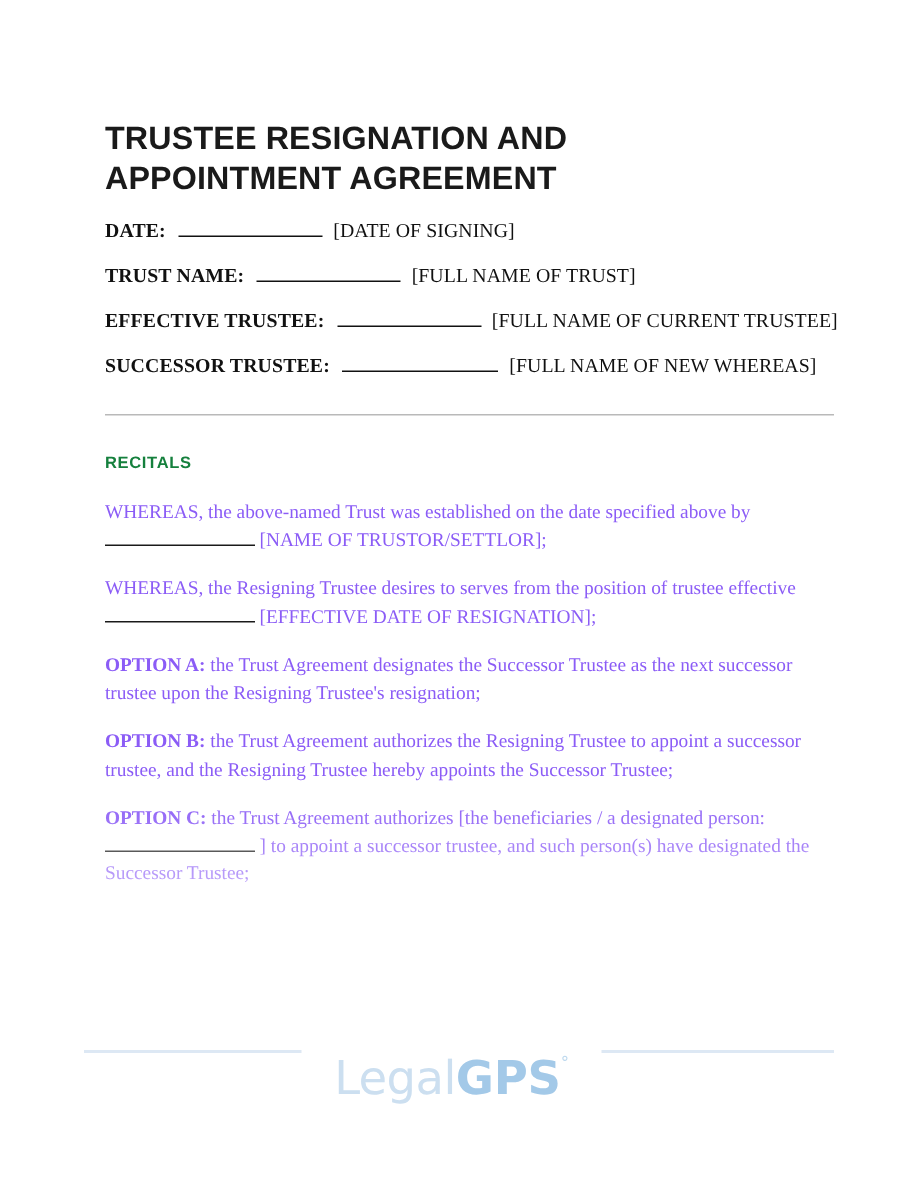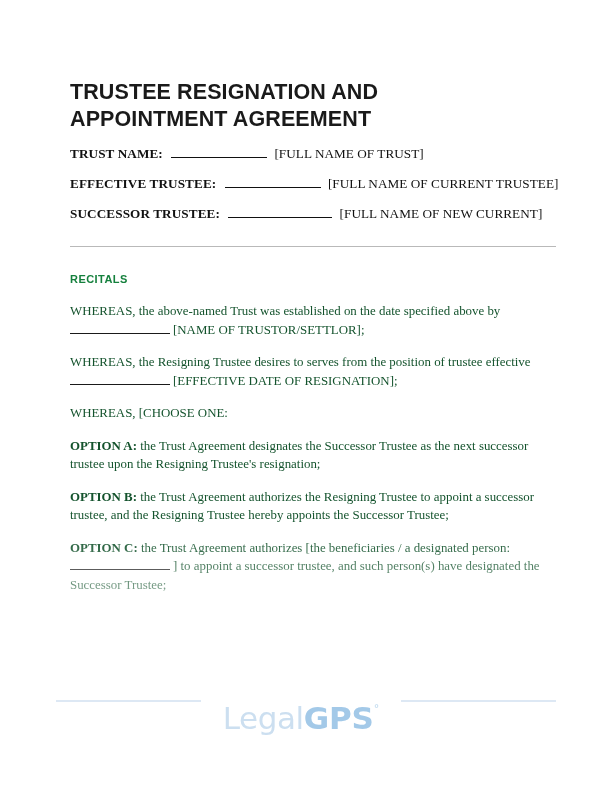--- a/index.html
+++ b/index.html
@@ -116,21 +116,21 @@
     letter-spacing: 0.45px;
     color: #15803d;
     margin: 0;
   }
 
   
   .para {
     font-family: "Liberation Serif", "DejaVu Serif", serif;
     font-size: 12.9px;
     line-height: 18.5px;
-    color: #14532d;
+    color: #8b5cf6;
     margin: 0;
     width: 478px;
   }
   .para b { font-weight: bold; }
 
   .blank-inline {
     display: inline-block;
     border-bottom: 1px solid #1a1a1a;
     width: 100px;
     height: 11px;
@@ -195,60 +195,62 @@
 
 <div id="page">
 
   <div id="doc-body">
     <div id="doc-inner">
 
       <h1 class="doc-title">TRUSTEE RESIGNATION AND APPOINTMENT AGREEMENT</h1>
 
       <div style="height:12px"></div>
 
+      <div class="field-row" style="margin-bottom:13px">
+        <span class="field-label">DATE:</span>
+        <span class="blank blank-sm"></span>
+        <span class="field-hint">[DATE OF SIGNING]</span>
+      </div>
 
       <div class="field-row" style="margin-bottom:13px">
         <span class="field-label">TRUST NAME:</span>
         <span class="blank blank-sm"></span>
         <span class="field-hint">[FULL NAME OF TRUST]</span>
       </div>
 
 
       <div class="field-row" style="margin-bottom:13px">
         <span class="field-label">EFFECTIVE TRUSTEE:</span>
         <span class="blank blank-sm"></span>
         <span class="field-hint">[FULL NAME OF CURRENT TRUSTEE]</span>
       </div>
 
       <div class="field-row" style="margin-bottom:0">
         <span class="field-label">SUCCESSOR TRUSTEE:</span>
         <span class="blank blank-md"></span>
-        <span class="field-hint">[FULL NAME OF NEW CURRENT]</span>
+        <span class="field-hint">[FULL NAME OF NEW WHEREAS]</span>
       </div>
 
       <div style="height:24px"></div>
       <div class="divider"></div>
       <div style="height:26px"></div>
 
       <h2 class="section-heading">RECITALS</h2>
 
       <div style="height:17px"></div>
 
       <p class="para" style="margin-bottom:14px">
         <span>WHEREAS, the above-named Trust was established on the date specified above by </span><span class="blank-inline"></span><span>[NAME OF TRUSTOR/SETTLOR];</span>
       </p>
 
 
       <p class="para" style="margin-bottom:14px">
         <span>WHEREAS, the Resigning Trustee desires to serves from the position of trustee effective </span><span class="blank-inline"></span><span>[EFFECTIVE DATE OF RESIGNATION];</span>
       </p>
 
-      <p class="para" style="margin-bottom:14px">
-        <span>WHEREAS, [CHOOSE ONE:</span>
-      </p>
 
       <p class="para" style="margin-bottom:14px">
         <b>OPTION A:</b><span> the Trust Agreement designates the Successor Trustee as the next successor trustee upon the Resigning Trustee's resignation;</span>
       </p>
 
       <p class="para" style="margin-bottom:14px">
         <b>OPTION B:</b><span> the Trust Agreement authorizes the Resigning Trustee to appoint a successor trustee, and the Resigning Trustee hereby appoints the Successor Trustee;</span>
       </p>
 
       <p class="para" style="margin-bottom:14px">

